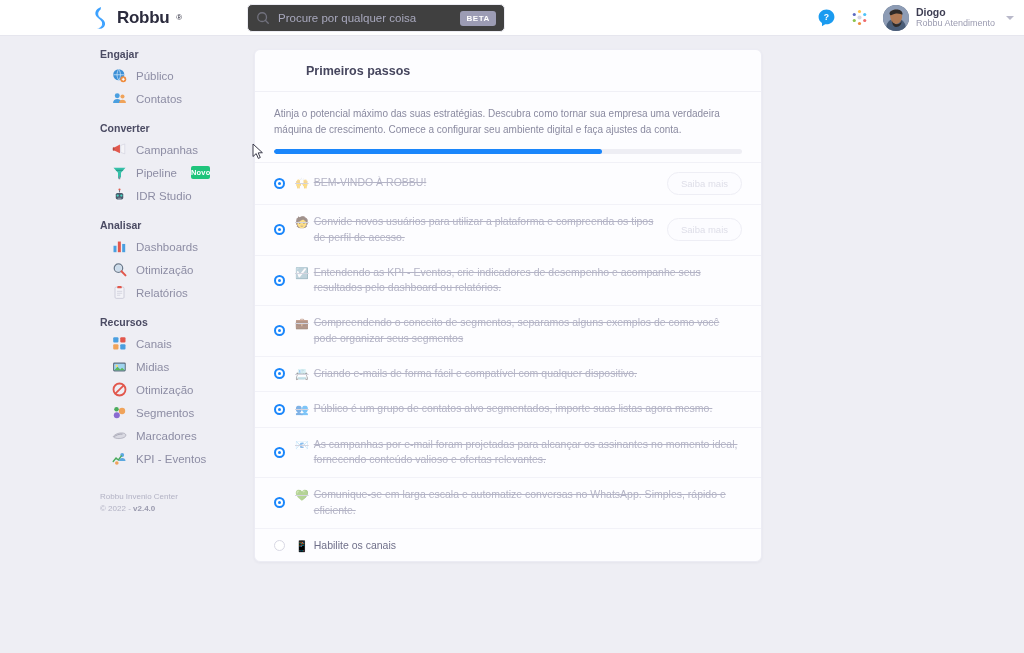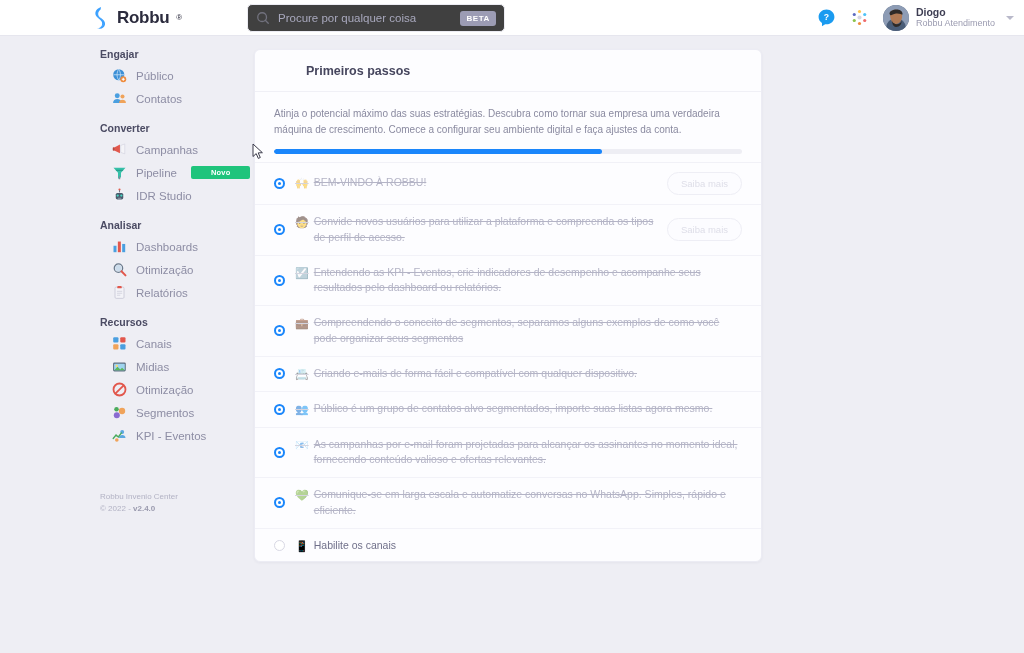--- a/index.html
+++ b/index.html
@@ -73,21 +73,21 @@
     padding: 0 0 0 100px; margin-top: 12px; margin-bottom: 4px;
   }
   .nav-item {
     display: flex; align-items: center; gap: 9px;
     padding: 4px 0 4px 112px; cursor: pointer;
     font-size: 11.5px; color: #8d8da4;
   }
   .nav-ico { width: 15px; height: 15px; flex: 0 0 15px; font-size: 13px; line-height: 15px; text-align:center; }
   .novo-badge {
     font-size: 7.5px; font-weight: bold; color: #fff; background: #1fc47c;
-    padding: 2px 20px; border-radius: 2px; margin-left: 5px; letter-spacing: .2px;
+    padding: 2px 0; border-radius: 2px; margin-left: 5px; letter-spacing: .2px;
   }
   .side-footer {
     position: absolute; left: 100px; top: 455px;
     font-size: 8px; color: #b2b2c4; line-height: 1.5;
   }
   .side-footer b { color: #9a9aae; text-align: center; }
 
   
   .card {
     position: absolute; left: 254px; top: 49px;
@@ -327,20 +327,27 @@
         <div class="nav-item">
           <span class="nav-ico"><svg width="15" height="15" viewBox="0 0 20 20">
               <circle cx="6" cy="5.6" r="3" fill="#4aab5c"></circle>
               <circle cx="13.4" cy="8" r="4.2" fill="#f0a35a"></circle>
               <circle cx="6.4" cy="13.6" r="4" fill="#8a6bd1"></circle>
             </svg></span>
           <span>Segmentos</span>
         </div>
         <div class="nav-item">
           <span class="nav-ico"><svg width="15" height="15" viewBox="0 0 20 20">
+              <path d="M1.6 11.4 C4 8.2 9 6 14.4 6.6 C17.4 7 19 8.6 18.4 10.4 C17.8 12.4 12.8 14.6 7.4 14 C4 13.6 2 12.6 1.6 11.4 Z" fill="#d9d9e2" stroke="#9a9aaa" stroke-width=".8"></path>
+              <path d="M3 11.6 C5.4 9.4 10 7.8 14 8.2" stroke="#8a8a9a" stroke-width=".8" fill="none"></path>
+            </svg></span>
+          <span>Marcadores</span>
+        </div>
+        <div class="nav-item">
+          <span class="nav-ico"><svg width="15" height="15" viewBox="0 0 20 20">
               <circle cx="13.6" cy="5.4" r="2.6" fill="#5ba8e0"></circle>
               <path d="M9.2 13.4c0-2.6 2-4 4.4-4s4.4 1.4 4.4 4z" fill="#5ba8e0"></path>
               <path d="M1.6 14 L5.4 9.4 L8.4 12 L12.6 6.6" stroke="#4aab5c" stroke-width="1.8" fill="none" stroke-linecap="round"></path>
               <circle cx="6.4" cy="16" r="2.4" fill="#f0a35a"></circle>
             </svg></span>
           <span>KPI - Eventos</span>
         </div>
       </div>
     <div class="side-footer">
       <div>Robbu Invenio Center</div>

